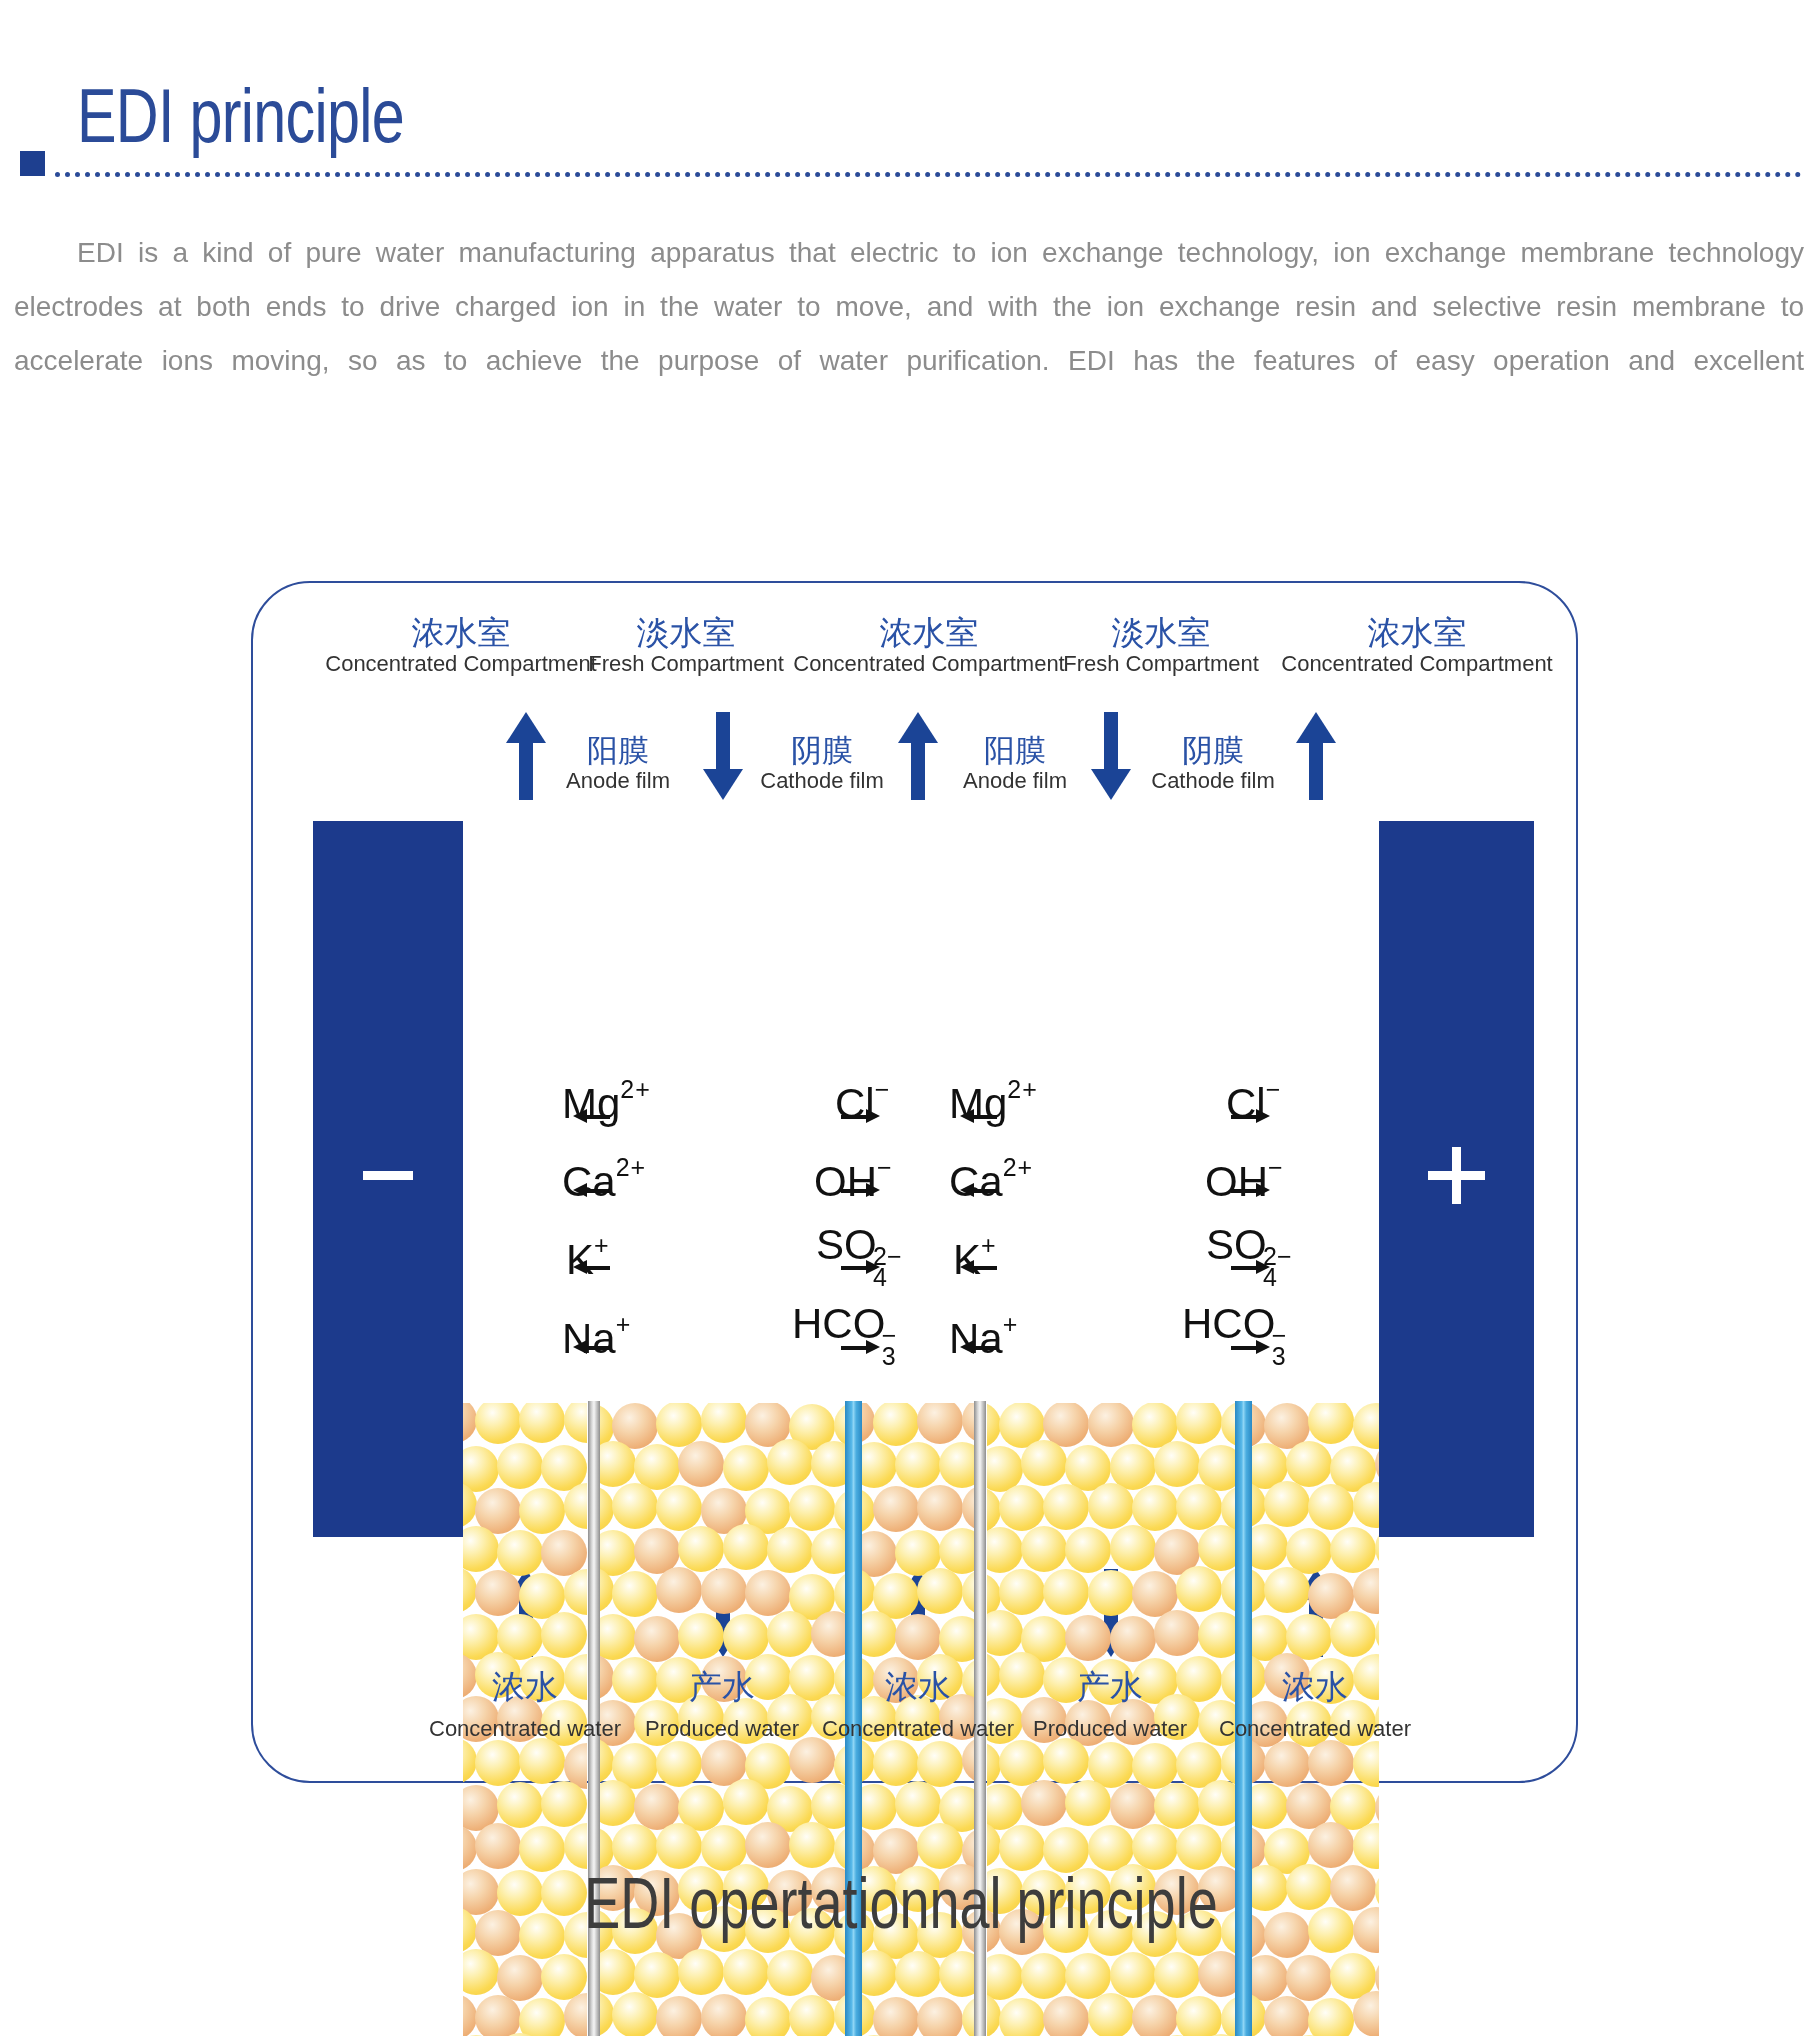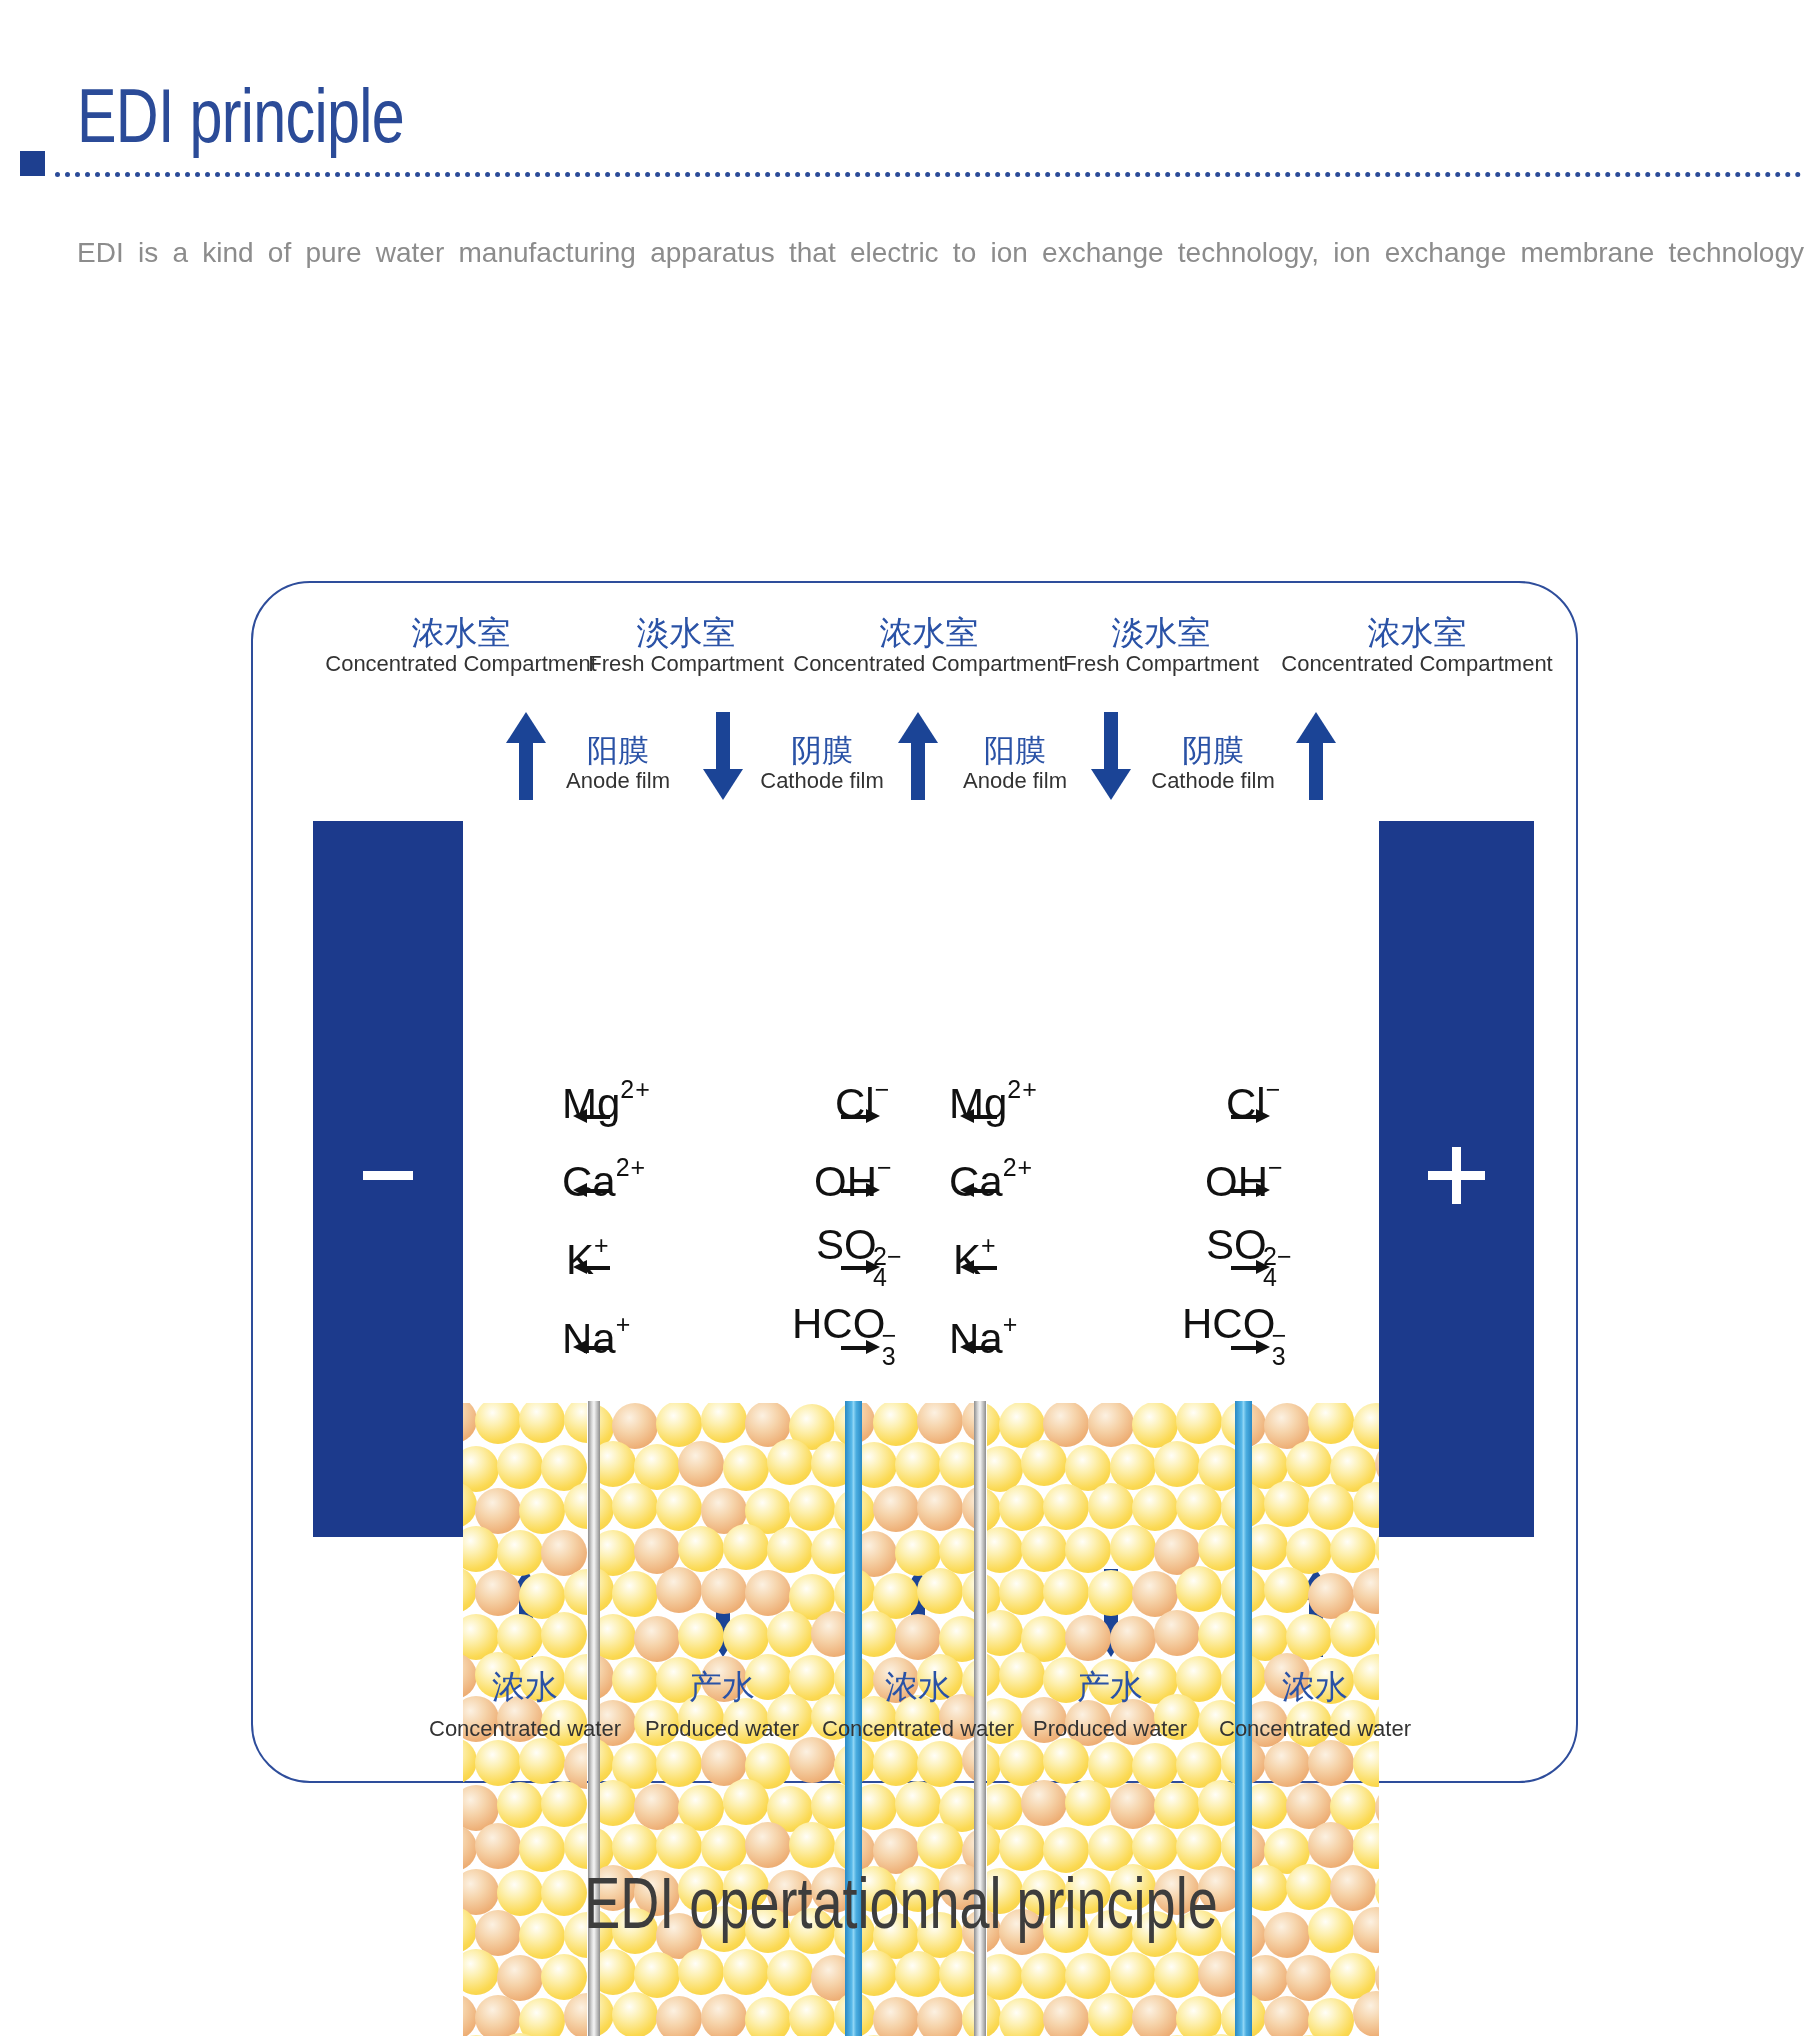--- a/index.html
+++ b/index.html
@@ -69,20 +69,22 @@
 </head>
 <body>
 
 <div id="canvas">
   <h1 id="page-title">EDI principle</h1>
   <div id="title-bullet"></div>
   <div id="title-divider"></div>
 
   <div id="intro">
       <div class="intro-line first">EDI is a kind of pure water manufacturing apparatus that electric to ion exchange technology, ion exchange membrane technology</div>
+      <div class="intro-line">electrodes at both ends to drive charged ion in the water to move, and with the ion exchange resin and selective resin membrane to</div>
+      <div class="intro-line">accelerate ions moving, so as to achieve the purpose of water purification. EDI has the features of easy operation and excellent</div>
     </div>
 
   <div id="diagram">
       <div class="cgroup nowrap" style="left: 208px; top: 31px;">
         <span class="zh">浓水室</span>
         <span class="en">Concentrated Compartment</span>
       </div>
       <div class="cgroup nowrap" style="left: 433px; top: 31px;">
         <span class="zh">淡水室</span>
         <span class="en">Fresh Compartment</span>

